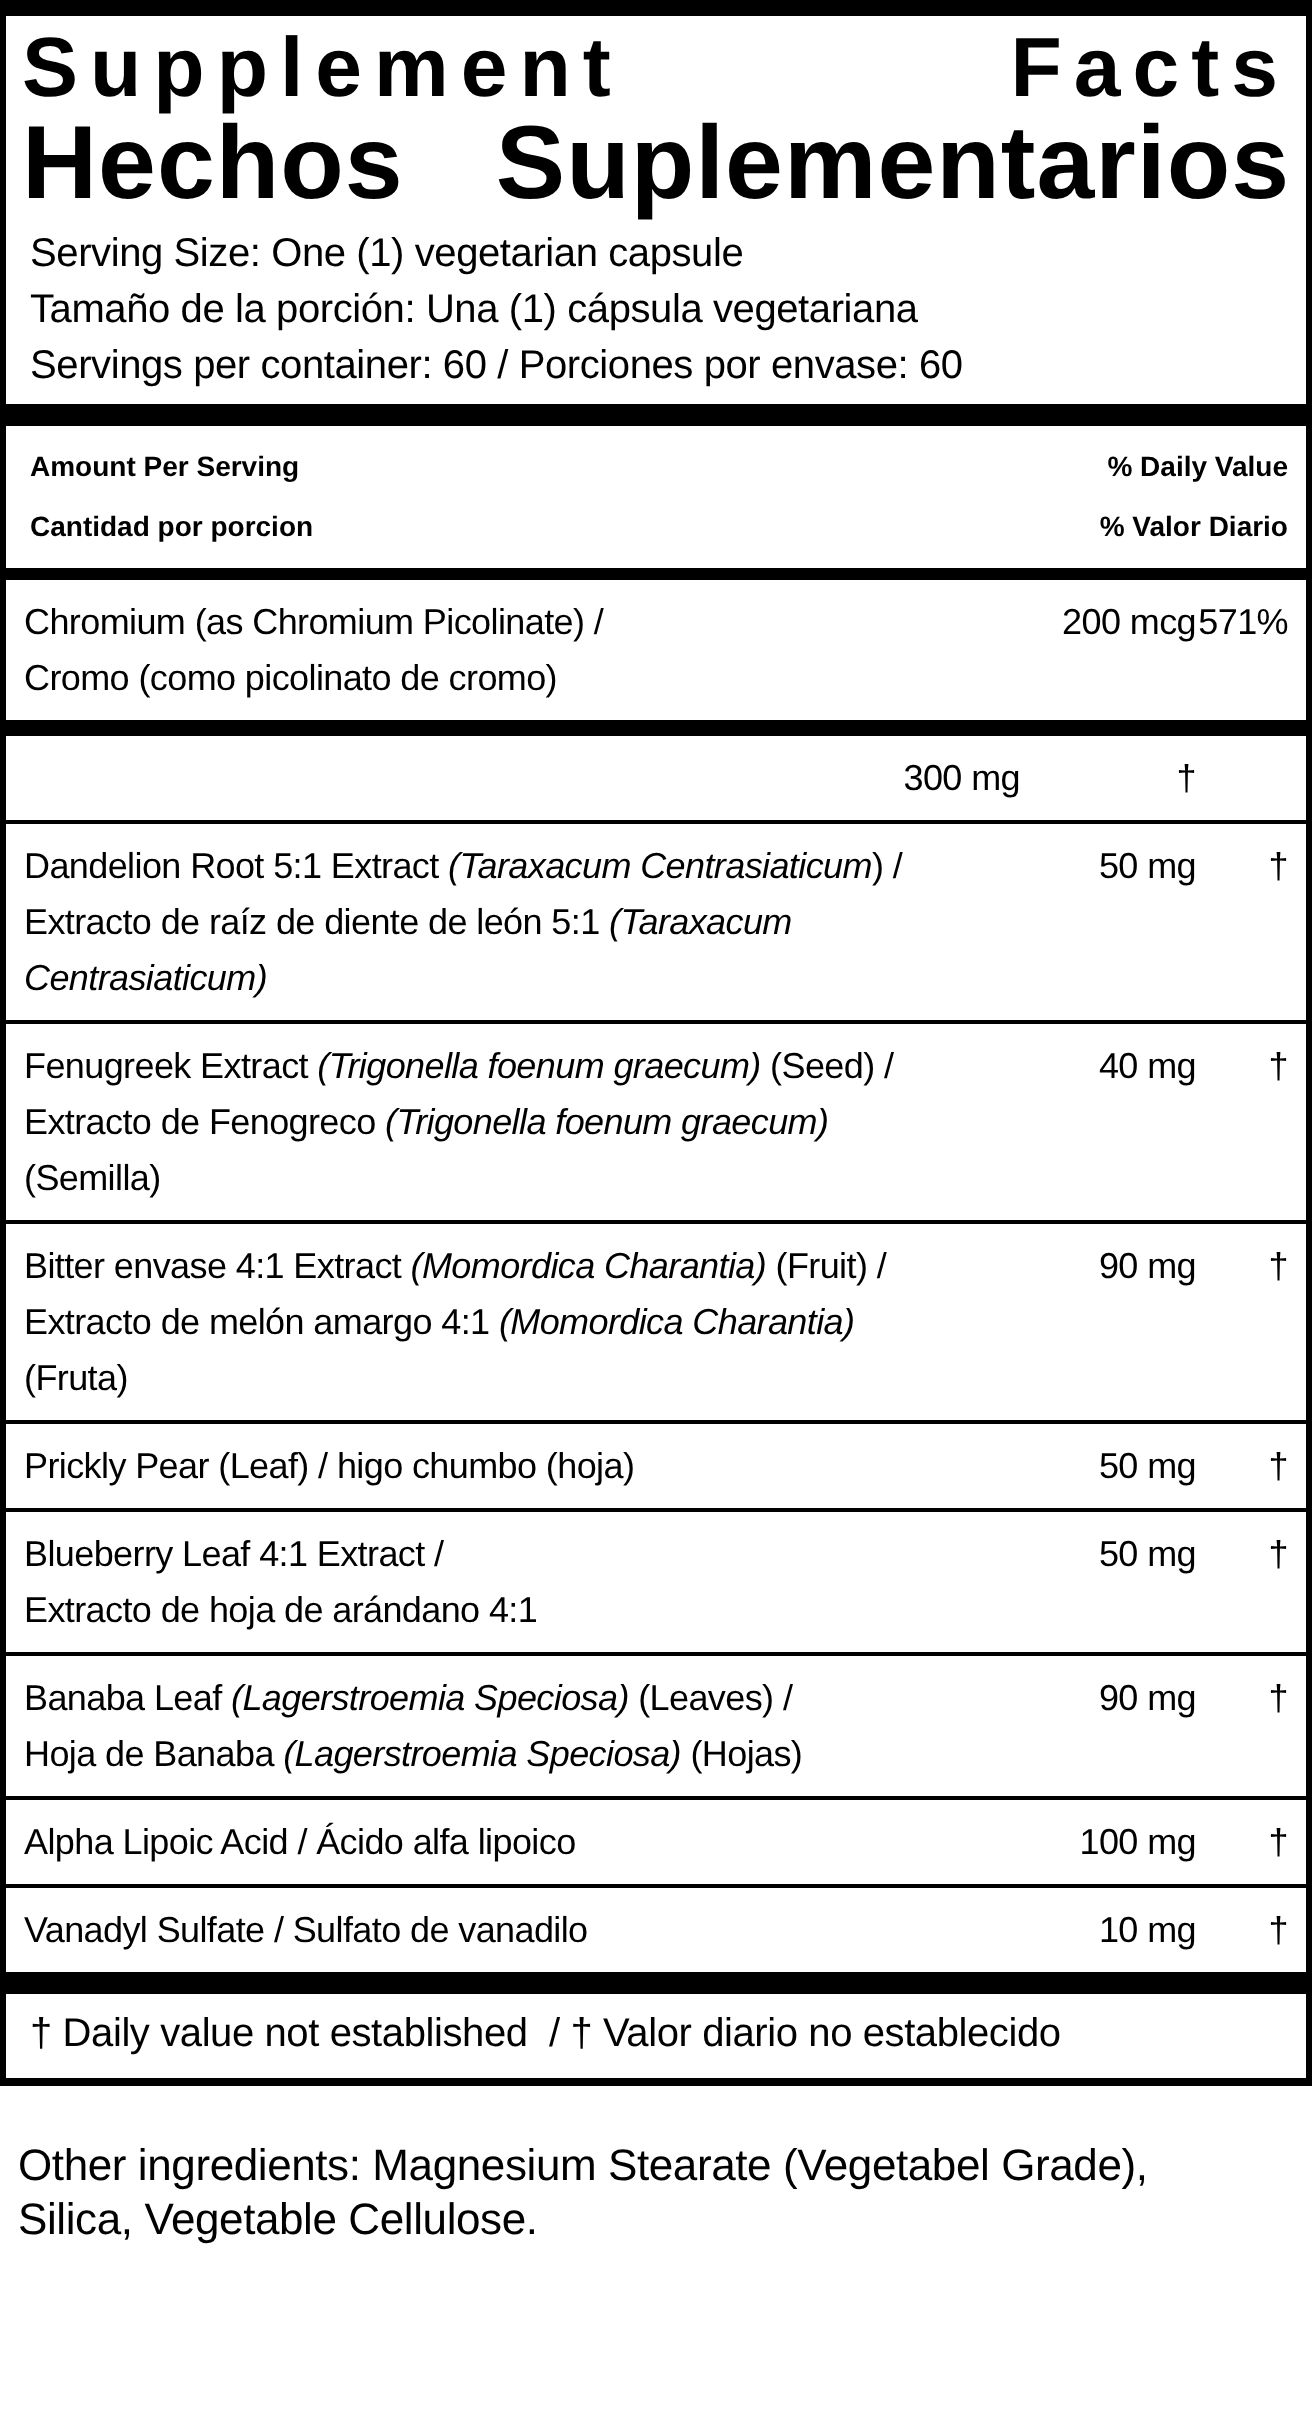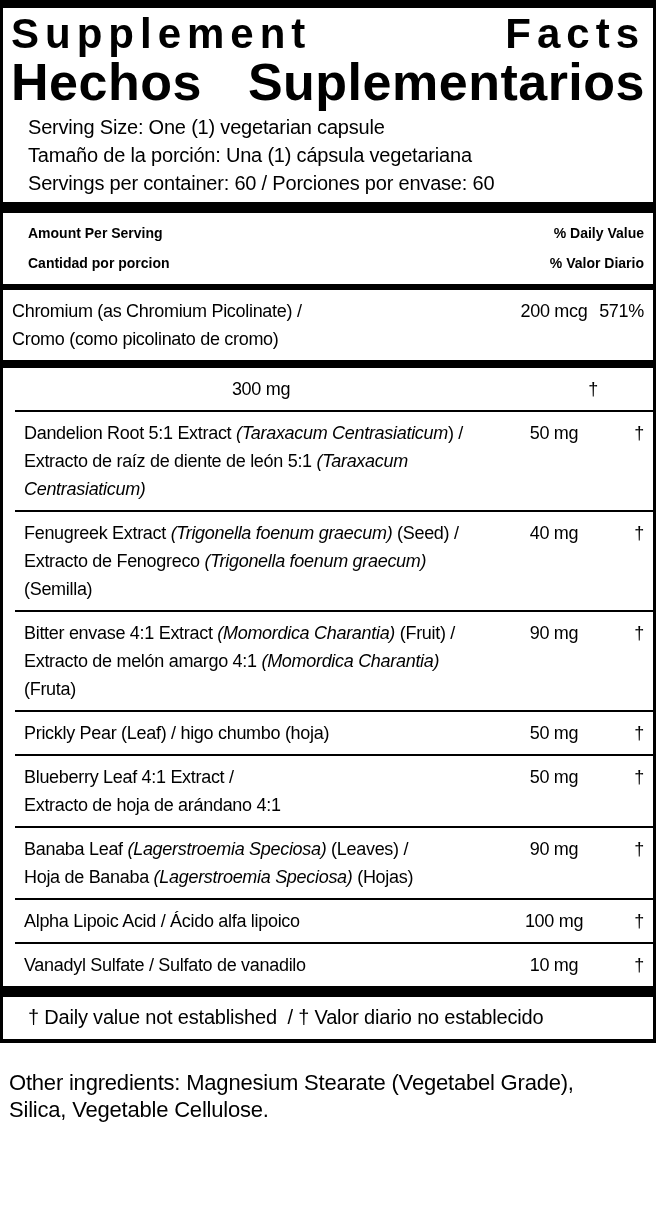--- a/index.html
+++ b/index.html
@@ -15,21 +15,21 @@
   }
   .label-box {
     box-sizing: border-box;
     width: 656px;
     border-left: 3px solid #000;
     border-right: 3px solid #000;
     border-top: 8px solid #000;
     border-bottom: 4px solid #000;
     background: #fff;
   }
-  .pad { padding-left: 25px; padding-right: 9px; }
+  .pad { padding-left: 12px; padding-right: 9px; }
 
   
   .title-en {
     font-weight: bold;
     font-size: 42px;
     line-height: 1.04;
     letter-spacing: 6px;
     text-align: justify;
     text-align-last: justify;
     padding: 4px 8px 0 8px;
@@ -75,23 +75,23 @@
 
   
   .nrow {
     display: grid;
     grid-template-columns: 1fr 88px 46px;
     font-size: 18px;
     line-height: 28px;
     letter-spacing: -0.3px;
     padding: 7px 9px;
   }
-  .nrow .amt { text-align: center; white-space: nowrap; }
+  .nrow .amt { text-align: right; white-space: nowrap; }
   .nrow .dv  { text-align: right; white-space: nowrap; }
-  .herb-rows .nrow + .nrow { border-top: 2px solid #000; margin-left: 12px; }
+  .herb-rows .nrow + .nrow { border-top: 2px solid #000; }
   .nrow i { font-style: italic; }
 
   .footnote {
     font-size: 20px;
     line-height: 26px;
     letter-spacing: -0.2px;
     padding-top: 7px;
     padding-bottom: 9px;
     white-space: pre-wrap;
   }

